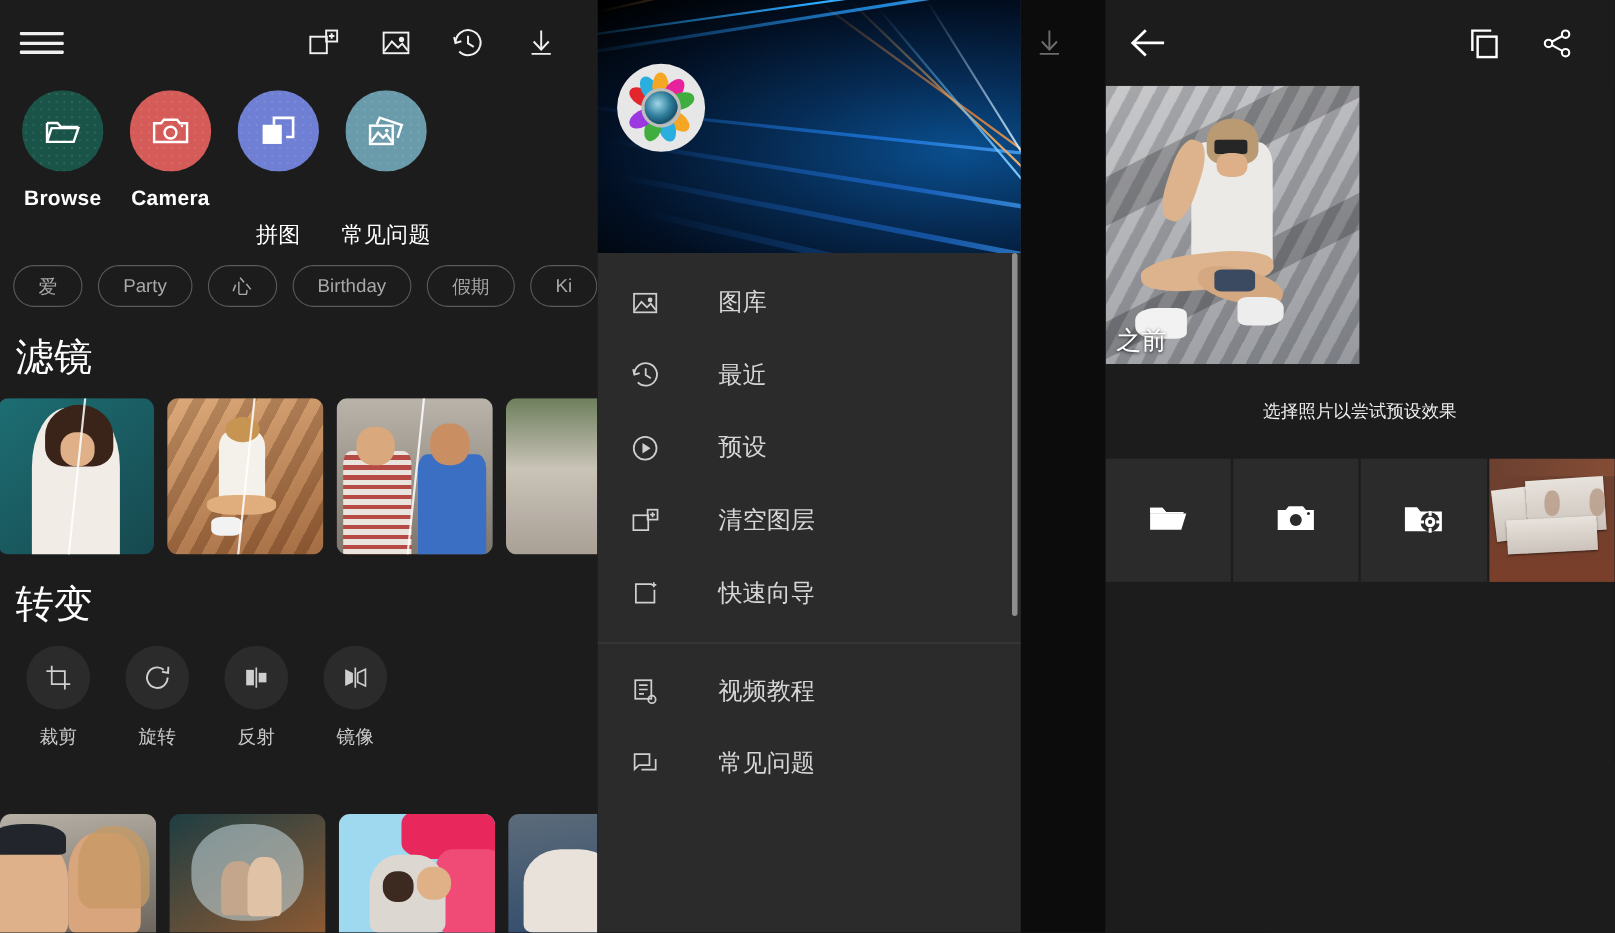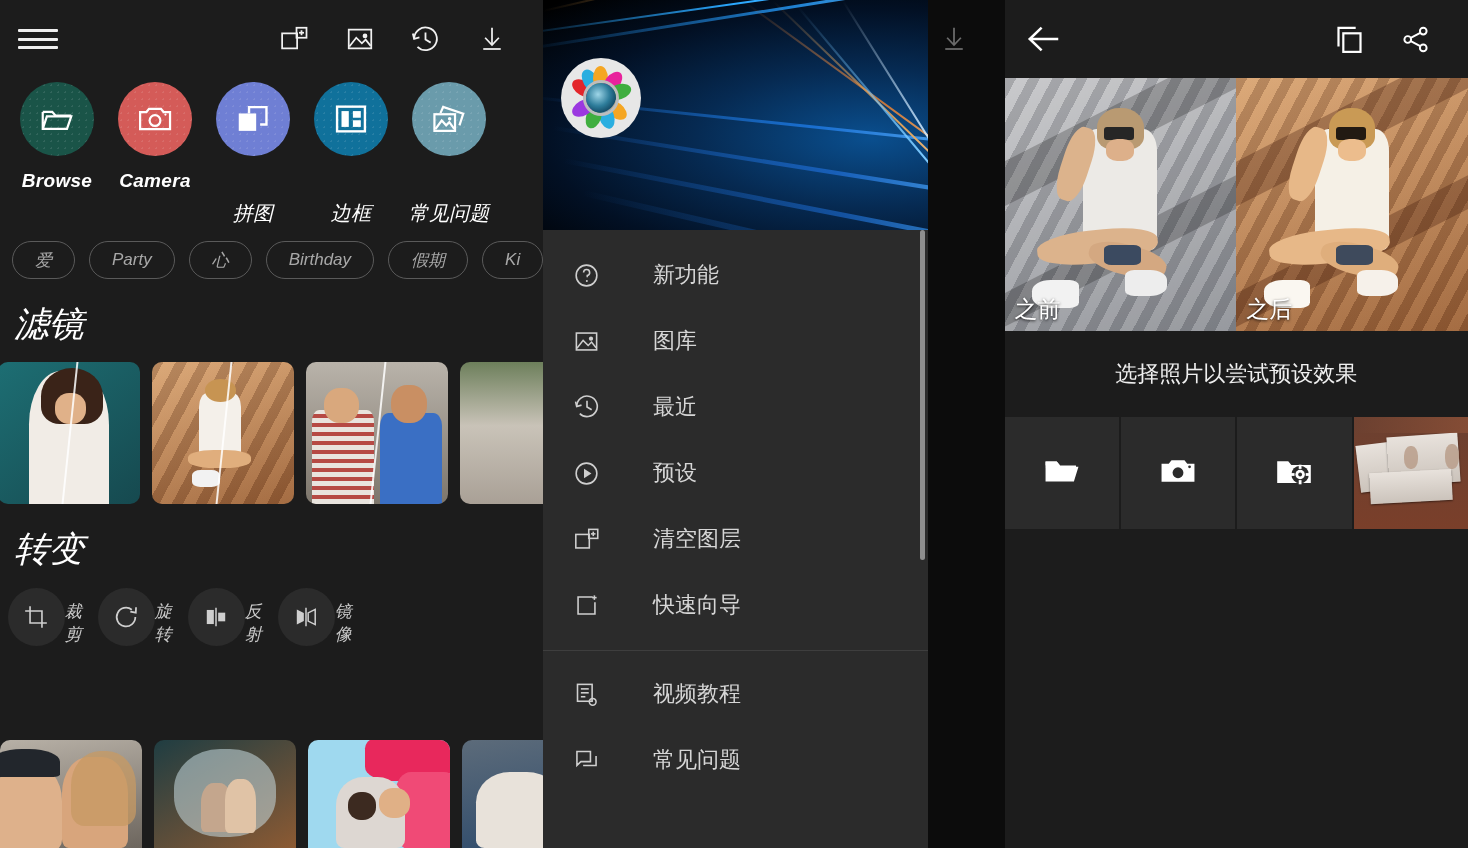--- a/index.html
+++ b/index.html
@@ -5,21 +5,21 @@
   * { box-sizing: border-box; margin: 0; padding: 0; }
   html, body {
     width: 1468px; height: 848px;
     background: #1a1a1a; overflow: hidden;
     font-family: "Liberation Sans", "DejaVu Sans", sans-serif;
   }
   #root { position: relative; width: 1468px; height: 848px; display: flex; }
 
   
   .panel { position: relative; height: 848px; background: #1c1c1c; overflow: hidden; }
-  .panel-left   { width: 574px; font-style: italic; }
+  .panel-left   { width: 574px; }
   .panel-center { width: 488px; }
   .panel-right  { width: 490px; }
 
   
   .topbar {
     height: 78px; display: flex; align-items: center;
     padding: 0 18px; background: #1c1c1c; position: relative; z-index: 2;
   }
   .hamburger { width: 40px; height: 26px; display: flex; flex-direction: column;
     justify-content: space-between; padding: 3px 0; cursor: pointer; }
@@ -52,21 +52,21 @@
     position: relative; z-index: 2; }
   .thumb-row { display: flex; gap: 12px; padding: 0 0 0 0; position: relative; z-index: 2; }
   .thumb { width: 142px; height: 142px; flex: 0 0 142px; border-radius: 10px;
     overflow: hidden; position: relative; cursor: pointer; }
   .thumb .split { position: absolute; top: 0; bottom: 0; left: 50%; width: 2px;
     background: rgba(255,255,255,.85); transform: skewX(-6deg); }
   .thumb-row.edge { margin-left: -2px; }
 
   
   .tool-row { display: flex; padding: 0 8px; position: relative; z-index: 2; }
-  .tool-item { width: 90px; flex: 0 0 90px; display: flex; 
+  .tool-item { width: 90px; flex: 0 0 90px; display: flex; flex-direction: column;
     align-items: center; cursor: pointer; }
   .tool-circle { width: 58px; height: 58px; border-radius: 50%; background: #2b2b2b;
     display: flex; align-items: center; justify-content: center; }
   .tool-label { margin-top: 13px; color: #c9c9c9; font-size: 17px; }
 
   .bottom-row { position: absolute; left: 0; bottom: 0; display: flex; gap: 12px; z-index: 2; }
   .bottom-row .thumb { height: 108px; border-radius: 10px 10px 0 0; }
 
   
   .img { width: 100%; height: 100%; position: relative; overflow: hidden; }
@@ -111,21 +111,21 @@
     background: #8e8e8e; border-radius: 3px; z-index: 12; }
 
   
   .r-topbar { height: 78px; display: flex; align-items: center; padding: 0 20px; background: #1c1c1c; }
   .r-spacer { flex: 1; }
   .ba-wrap { display: flex; height: 253px; position: relative; }
   .ba-half { width: 50%; position: relative; overflow: hidden; }
   .ba-tag { position: absolute; left: 10px; bottom: 6px; color: #fff; font-size: 23px;
     text-shadow: 0 1px 3px rgba(0,0,0,.8); }
   .ba-caption { height: 86px; display: flex; align-items: center; justify-content: center;
-    color: #efefef; font-size: 22px; border-radius: 20px; }
+    color: #efefef; font-size: 16px; border-radius: 20px; }
   .src-row { display: flex; height: 112px; gap: 2px; }
   .src-cell { flex: 1; background: #2b2b2b; display: flex; align-items: center;
     justify-content: center; cursor: pointer; }
   .src-cell.photo { background: #5a3226; position: relative; overflow: hidden; padding: 0; }
   .money { position: absolute; inset: 0;
     background: linear-gradient(180deg,#6b4030 0%, #7a3f2a 100%); }
   .bill { position: absolute; background: linear-gradient(180deg,#e8e2dc,#cbc3bb);
     box-shadow: 0 1px 2px rgba(0,0,0,.5); }
 </style>
 </head>
@@ -197,31 +197,20 @@
       <div class="quick-item cn">
         <div class="quick-circle" style="background-color:#6f7fd4">
           <svg width="38" height="38" viewBox="0 0 24 24" fill="none" stroke="#fff" stroke-width="1.5">
             <rect x="3" y="8.5" width="11" height="11" fill="#fff" stroke="none"></rect>
             <path d="M9.5 8.5V4.5H20.5v11h-4"></path>
           </svg>
         </div>
         <div class="quick-label">拼图</div>
       </div>
       <div class="quick-item cn">
-        <div class="quick-circle" style="background-color:#10719b">
-          <svg width="38" height="38" viewBox="0 0 24 24" fill="none" stroke="#fff" stroke-width="1.5">
-            <rect x="3.2" y="4.2" width="17.6" height="15.6"></rect>
-            <rect x="6" y="7" width="4.6" height="10" fill="#fff" stroke="none"></rect>
-            <rect x="13.2" y="7" width="5" height="4.2" fill="#fff" stroke="none"></rect>
-            <rect x="13.2" y="12.8" width="5" height="4.2" fill="#fff" stroke="none"></rect>
-          </svg>
-        </div>
-        <div class="quick-label">边框</div>
-      </div>
-      <div class="quick-item cn">
         <div class="quick-circle" style="background-color:#6a9bab">
           <svg width="38" height="38" viewBox="0 0 24 24" fill="none" stroke="#fff" stroke-width="1.4">
             <rect x="2.8" y="9" width="13" height="10.5"></rect>
             <polyline points="3.4,18.4 7.4,13 10.2,16 12.2,14 15.3,18.2"></polyline>
             <circle cx="12.4" cy="11.8" r="1.1" fill="#fff" stroke="none"></circle>
             <path d="M6.6 8.3 8.3 4.4 21 8.6l-2.4 7.4"></path>
           </svg>
         </div>
         <div class="quick-label">常见问题</div>
       </div>
@@ -467,30 +456,20 @@
           <div class="petal" style="background:#3fae3f;transform:rotate(72deg);left:32px;top:8px"></div>
           <div class="petal" style="background:#f5a623;transform:rotate(128deg);left:32px;top:8px"></div>
           <div class="petal" style="background:#2aaee0;transform:rotate(162deg);left:32px;top:8px"></div>
           <div class="petal" style="background:#3fae3f;transform:rotate(200deg);left:32px;top:8px"></div>
           <div class="petal" style="background:#9b38e0;transform:rotate(240deg);left:32px;top:8px"></div>
           <div class="logo-eye"></div>
         </div>
       </div>
 
       <div class="menu">
-        <div class="menu-item">
-          <span class="menu-icon">
-            <svg width="27" height="27" viewBox="0 0 24 24" fill="none" stroke="#cfcfcf" stroke-width="1.4">
-              <circle cx="12" cy="12" r="9.2"></circle>
-              <path d="M9.4 9.3a2.7 2.7 0 1 1 3.3 2.7v1.6"></path>
-                <circle cx="12.3" cy="16.8" r=".9" fill="#cfcfcf" stroke="none"></circle>
-            </svg>
-          </span>
-          <span class="menu-label">新功能</span>
-        </div>
         <div class="menu-item">
           <span class="menu-icon">
             <svg width="27" height="27" viewBox="0 0 24 24" fill="none" stroke="#cfcfcf" stroke-width="1.4">
               <rect x="3" y="4.5" width="18" height="15"></rect>
               <circle cx="16" cy="9.5" r="1.9" fill="#cfcfcf" stroke="none"></circle>
               <polyline points="3.5,18 9,11 13.5,15.5 16.5,12.5 20.5,17.5"></polyline>
             </svg>
           </span>
           <span class="menu-label">图库</span>
         </div>
@@ -603,38 +582,20 @@
           <div style="position:absolute;left:44%;top:24%;width:12%;height:9%;background:#ddb08a;border-radius:40%"></div>
           <div style="position:absolute;left:25%;top:19%;width:12%;height:30%;background:#dcb38c;border-radius:40%;transform:rotate(18deg)"></div>
           <div style="position:absolute;left:14%;top:60%;width:52%;height:13%;background:#dcb38c;border-radius:44%;transform:rotate(-6deg)"></div>
           <div style="position:absolute;left:36%;top:66%;width:34%;height:12%;background:#d4a881;border-radius:44%;transform:rotate(14deg)"></div>
           <div style="position:absolute;left:43%;top:66%;width:16%;height:8%;background:#3b4a60;border-radius:20%"></div>
           <div style="position:absolute;left:12%;top:80%;width:20%;height:11%;background:#f2f2f2;border-radius:40% 20% 20% 40%"></div>
           <div style="position:absolute;left:52%;top:76%;width:18%;height:10%;background:#ededed;border-radius:22% 40% 40% 22%"></div>
         </div>
         <div class="ba-tag">之前</div>
       </div>
-      <div class="ba-half">
-        <div class="img">
-          <div class="pav warm"></div>
-          <div class="shadowband" style="left:-30%;top:6%;width:180%;height:16%;background:rgba(60,20,5,.3)"></div>
-          <div class="shadowband" style="left:-40%;top:60%;width:190%;height:12%;background:rgba(60,20,5,.3)"></div>
-          <div style="position:absolute;left:34%;top:20%;width:32%;height:48%;background:#f5f0e6;border-radius:18% 18% 8% 8%"></div>
-          <div style="position:absolute;left:40%;top:12%;width:20%;height:16%;background:#c99a55;border-radius:48% 48% 30% 30%"></div>
-          <div style="position:absolute;left:43%;top:19.5%;width:13%;height:5%;background:#221a12;border-radius:3px"></div>
-          <div style="position:absolute;left:44%;top:24%;width:12%;height:9%;background:#ecbd8d;border-radius:40%"></div>
-          <div style="position:absolute;left:25%;top:19%;width:12%;height:30%;background:#e7b888;border-radius:40%;transform:rotate(18deg)"></div>
-          <div style="position:absolute;left:14%;top:60%;width:52%;height:13%;background:#e7b888;border-radius:44%;transform:rotate(-6deg)"></div>
-          <div style="position:absolute;left:36%;top:66%;width:34%;height:12%;background:#dfae7c;border-radius:44%;transform:rotate(14deg)"></div>
-          <div style="position:absolute;left:43%;top:66%;width:16%;height:8%;background:#3e4a5c;border-radius:20%"></div>
-          <div style="position:absolute;left:12%;top:80%;width:20%;height:11%;background:#faf7f1;border-radius:40% 20% 20% 40%"></div>
-          <div style="position:absolute;left:52%;top:76%;width:18%;height:10%;background:#f6f1ea;border-radius:22% 40% 40% 22%"></div>
-        </div>
-        <div class="ba-tag">之后</div>
-      </div>
     </div>
 
     <div class="ba-caption">选择照片以尝试预设效果</div>
 
     <div class="src-row">
       <div class="src-cell">
         <span>
           <svg width="42" height="42" viewBox="0 0 24 24" fill="#fff">
             <path d="M2.6 6.6h6.4l1.9 2.2h-1.1L2.6 8.8zM2.6 9.6h18.8l-2.6 8.4H2.6z"></path>
             <path d="M2.6 6.6h6.4l1.9 2.2H20v1H2.6z"></path>

